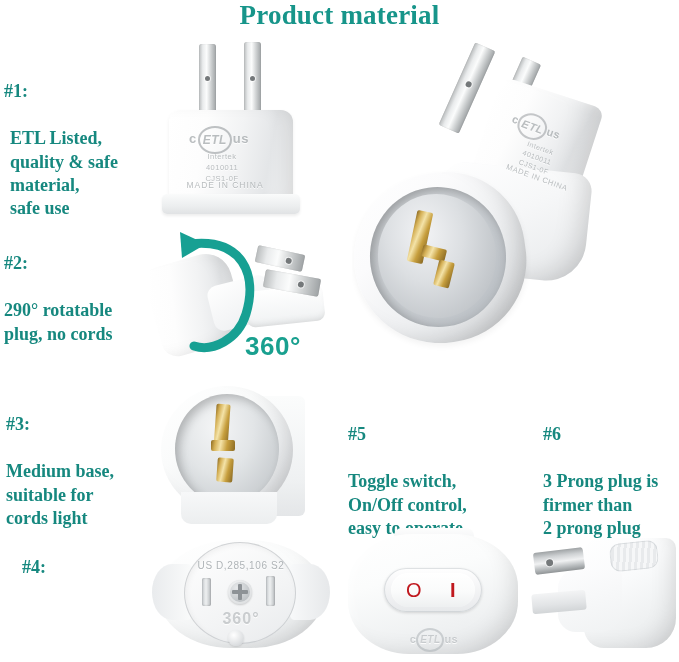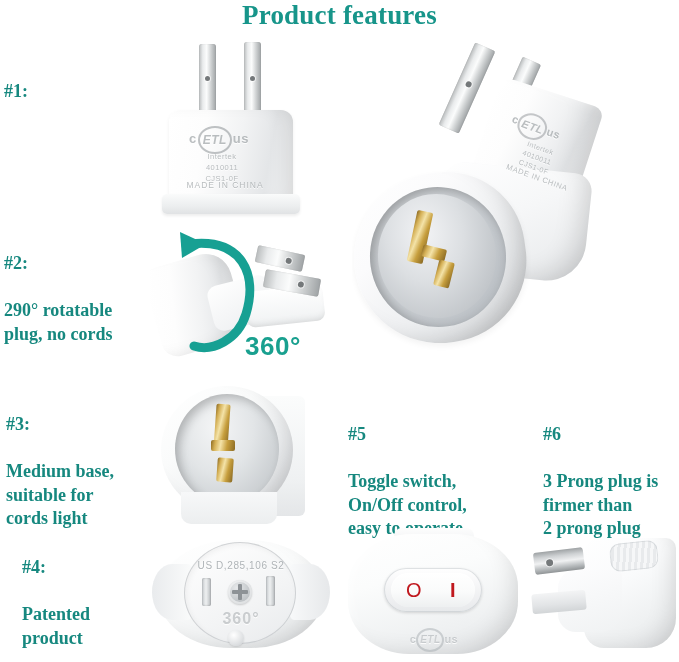--- a/index.html
+++ b/index.html
@@ -428,43 +428,45 @@
     transform: rotate(-6deg);
     background: repeating-linear-gradient(100deg,#f6f7f8 0 3px,#e8eaec 3px 6px);
     box-shadow: inset 0 0 0 1px rgba(200,205,209,.6);
   }
 </style>
 </head>
 <body>
 
 <div id="page">
 
-  <div class="page-title">Product features</div>
+  <div class="page-title">Product material</div>
 
   <div class="feature-block" id="feat-1">
     <span class="fb-num">#1:</span>
+    <span class="fb-body">ETL Listed,
+quality &amp; safe
+material,
+safe use</span>
   </div>
 
   <div class="feature-block" id="feat-2">
     <span class="fb-num">#2:</span>
     <span class="fb-body">290° rotatable
 plug, no cords</span>
   </div>
 
   <div class="feature-block" id="feat-3">
     <span class="fb-num">#3:</span>
     <span class="fb-body">Medium base,
 suitable for
 cords light</span>
   </div>
 
   <div class="feature-block" id="feat-4">
     <span class="fb-num">#4:</span>
-    <span class="fb-body">Patented
-product</span>
   </div>
 
   <div class="feature-block" id="feat-5">
     <span class="fb-num">#5</span>
     <span class="fb-body">Toggle switch,
 On/Off control,
 easy to operate</span>
   </div>
 
   <div class="feature-block" id="feat-6">

